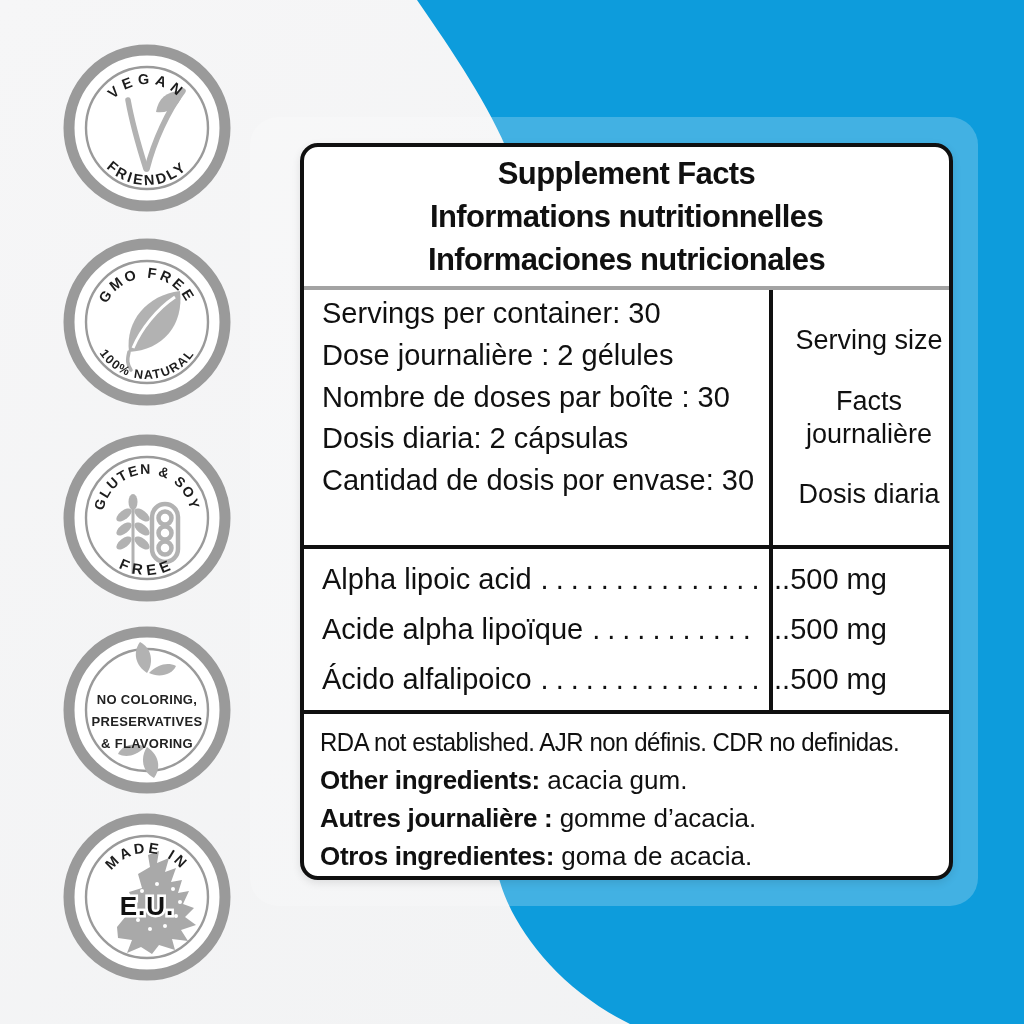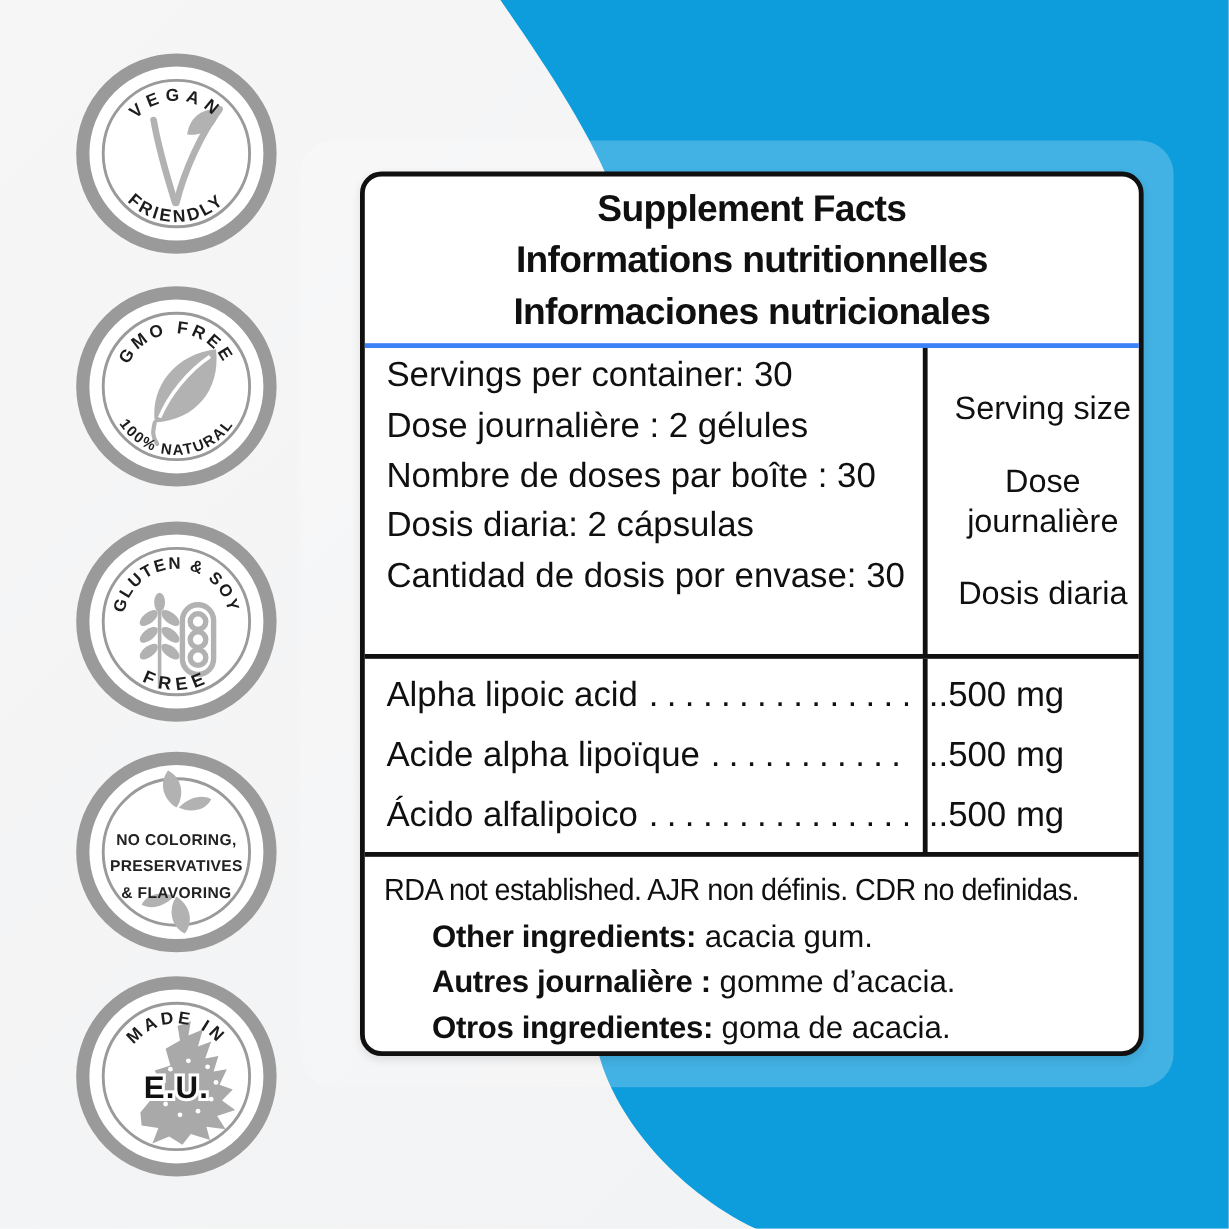--- a/index.html
+++ b/index.html
@@ -9,38 +9,38 @@
     font-family:"Liberation Sans",sans-serif;color:#101010;
   }
   .bg-svg{position:absolute;left:0;top:0;z-index:1;}
   
   .panel{
     position:absolute;left:300px;top:143px;width:653px;height:737px;
     box-sizing:border-box;background:#ffffff;border:4px solid #101010;
     border-radius:18px;z-index:3;display:flex;flex-direction:column;
     box-shadow:0 3px 8px rgba(0,0,0,.10);
   }
-  .p-title{height:134px;border-bottom:4px solid #3b82f6;text-align:center;padding-top:5px;box-sizing:content-box;}
+  .p-title{height:134px;border-bottom:4px solid #a3a3a3;text-align:center;padding-top:5px;box-sizing:content-box;}
   .p-title div{font-size:31px;font-weight:bold;line-height:43px;letter-spacing:-.6px;}
   .p-serving{display:flex;height:255px;border-bottom:4px solid #101010;}
   .sv-left{width:469px;border-right:4px solid #101010;padding:3px 0 0 18px;box-sizing:border-box;}
   .sv-left div{font-size:29px;line-height:41.8px;white-space:nowrap;}
   .sv-right{flex:1;display:flex;flex-direction:column;justify-content:space-evenly;text-align:center;padding:6px 2px;margin-left:16px;}
   .sv-right div{font-size:27px;line-height:33px;}
   .p-ingred{display:flex;height:161px;border-bottom:4px solid #101010;}
   .ing-left{width:469px;border-right:4px solid #101010;padding:5px 12px 0 18px;box-sizing:border-box;}
   .ing-row{display:flex;align-items:baseline;font-size:29px;line-height:50px;white-space:nowrap;overflow:hidden;}
   .ing-name{flex:0 0 auto;}
   .leader{flex:1 1 auto;overflow:hidden;letter-spacing:7px;padding-left:9px;}
   .ing-right{flex:1;padding:5px 0 0 1px;}
   .ing-right .amt{font-size:29px;line-height:50px;white-space:nowrap;}
   .p-footer{flex:1;padding:9px 0 0 16px;}
   .fn{font-size:25.5px;line-height:38px;letter-spacing:-.5px;transform:scaleX(.94);transform-origin:left center;white-space:nowrap;}
   .fo{font-size:26px;line-height:38px;white-space:nowrap;}
-  .fo b{letter-spacing:-.3px;margin-left:40px;}
+  .fo b{letter-spacing:-.3px;}
   
   .badge{position:absolute;left:62px;width:170px;height:170px;z-index:2;}
   .b1{top:43px}.b2{top:237px}.b3{top:433px}.b4{top:625px}.b5{top:812px}
   .arc-text{font-family:"Liberation Sans",sans-serif;font-weight:bold;fill:#1c1c1c;}
   .b4-line{font-family:"Liberation Sans",sans-serif;font-weight:bold;fill:#222;font-size:13px;letter-spacing:.3px;text-anchor:middle;}
 </style>
 </head>
 <body>
 
 <div class="stage">
@@ -172,21 +172,21 @@
     <div class="p-serving">
       <div class="sv-left">
         <div>Servings per container: 30</div>
         <div>Dose journalière : 2 gélules</div>
         <div>Nombre de doses par boîte : 30</div>
         <div>Dosis diaria: 2 cápsulas</div>
         <div>Cantidad de dosis por envase: 30</div>
       </div>
       <div class="sv-right">
         <div>Serving size</div>
-        <div>Dose journalière</div>
+        <div>Facts journalière</div>
         <div>Dosis diaria</div>
       </div>
     </div>
 
     <div class="p-ingred">
       <div class="ing-left">
         <div class="ing-row">
           <span class="ing-name">Alpha lipoic acid</span>
           <span class="leader">......................</span>
         </div>

